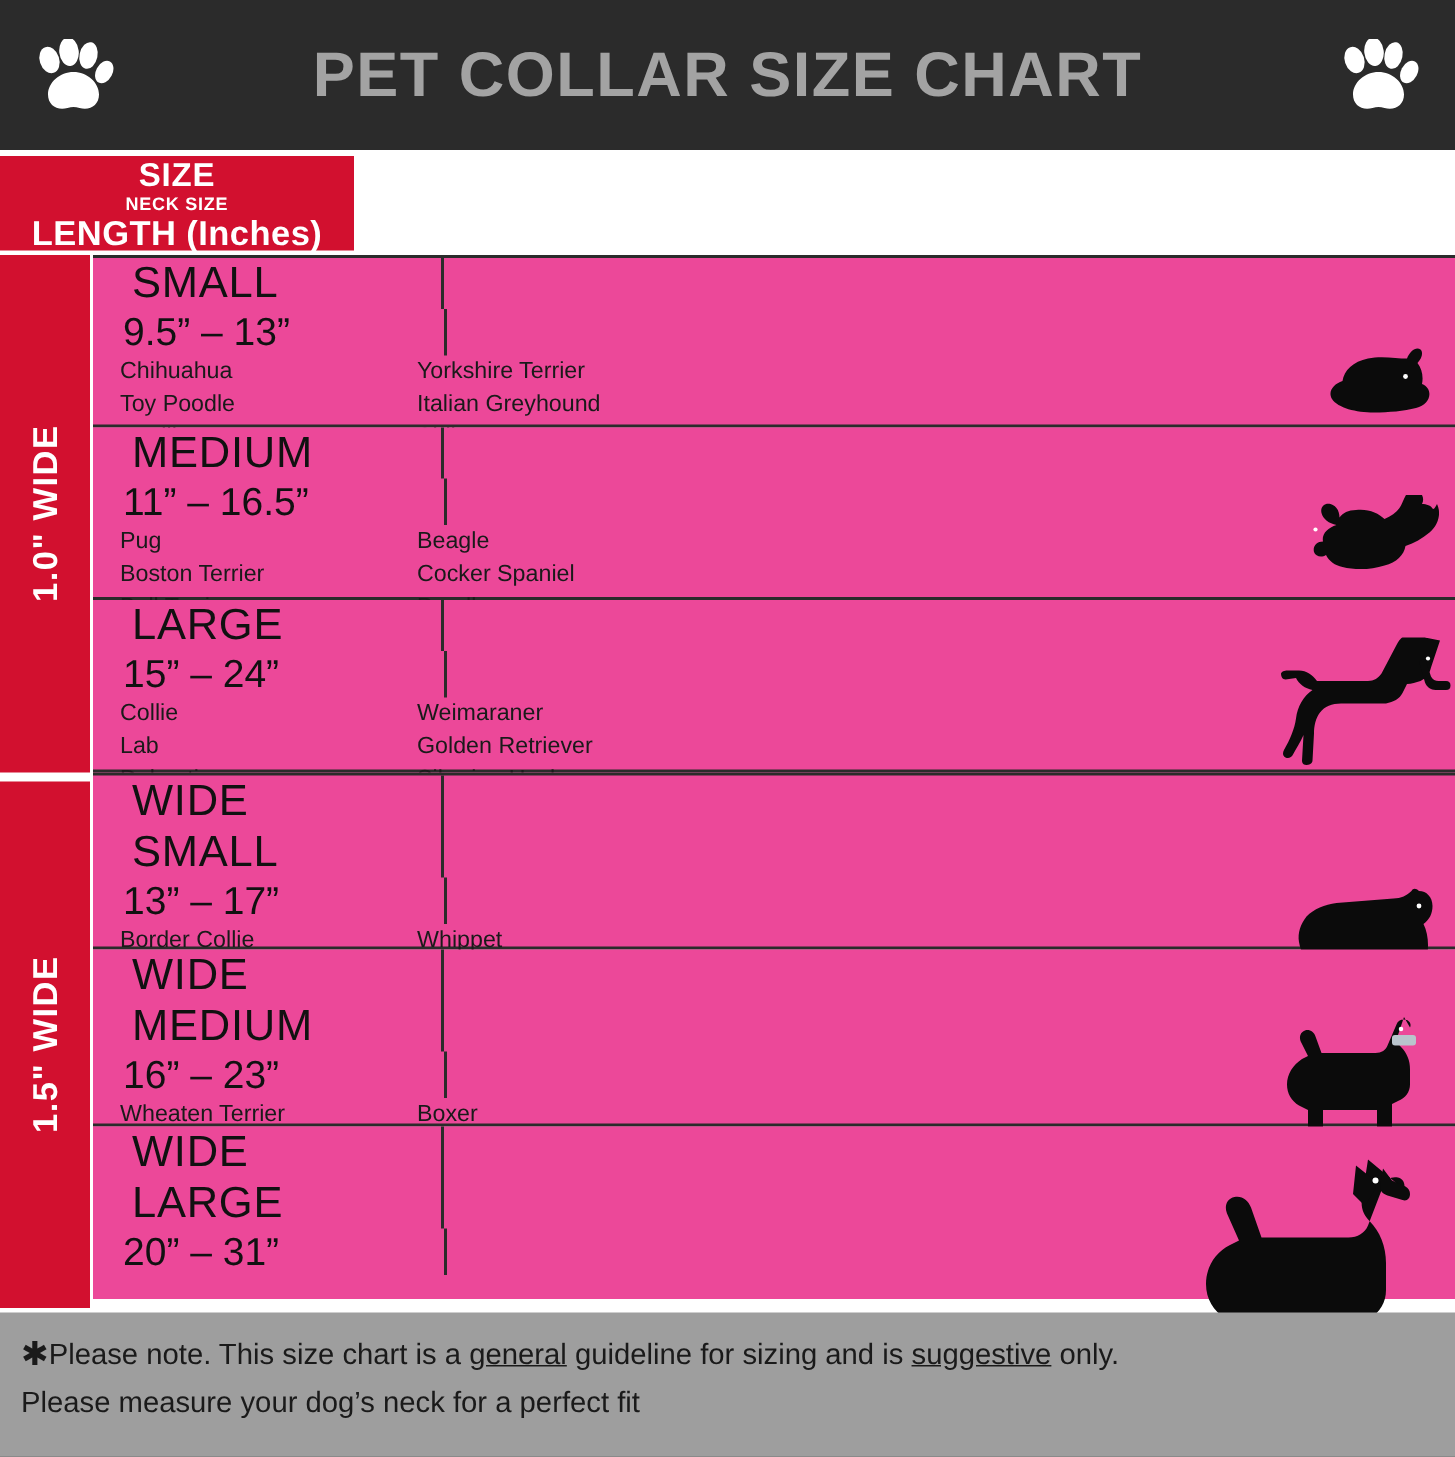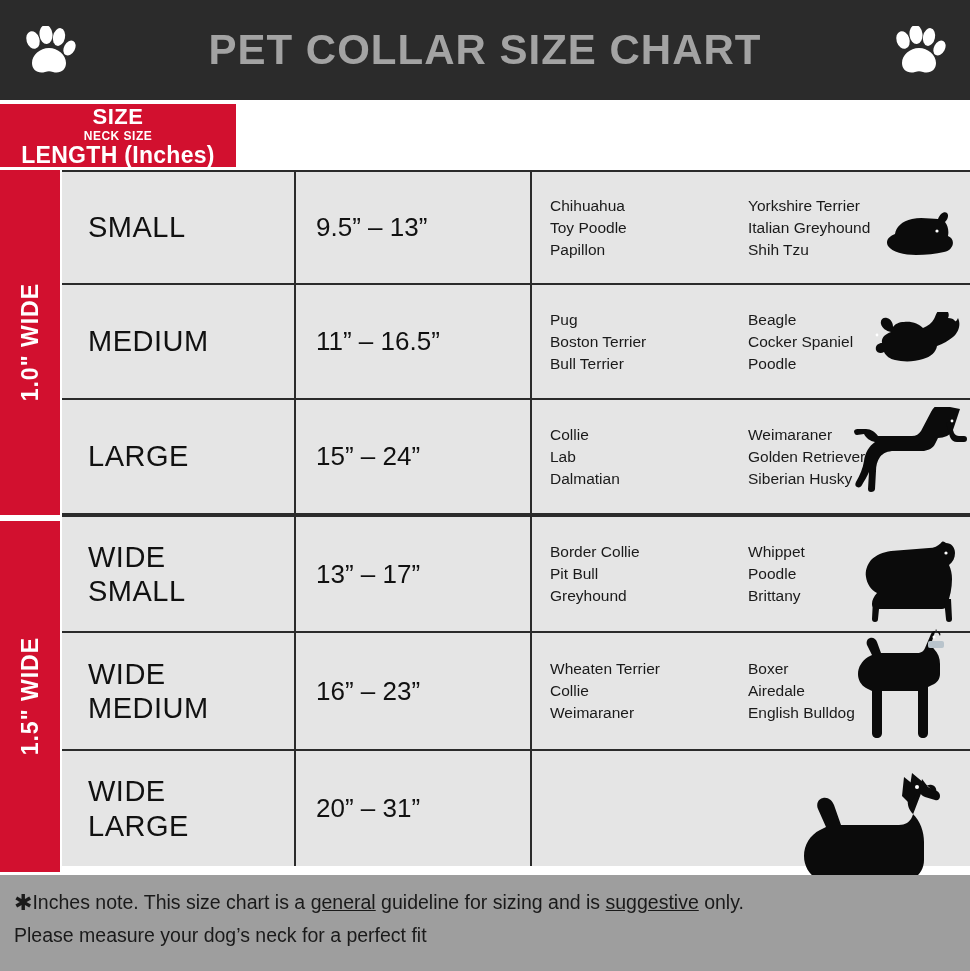--- a/index.html
+++ b/index.html
@@ -97,24 +97,25 @@
   .group-2 { top: 521px; height: 351px; }
 
   
   .rows {
     position: absolute;
     left: 62px; top: 170px;
     width: 908px;
   }
   .row {
     display: flex;
-    background: #e5e5e5;
+    background: #ec4899;
     border-bottom: 2px solid #2b2b2b;
     box-sizing: border-box;
     position: relative;
+    flex-direction: column;
   }
   .row.h1 { height: 115px; }
   .row.gap-top { border-top: 2px solid #2b2b2b; }
   .cell-size {
     width: 234px;
     display: flex;
     align-items: center;
     padding-left: 26px;
     box-sizing: border-box;
     border-right: 2px solid #2b2b2b;
@@ -358,18 +359,18 @@
     <svg class="dog-svg" width="170" height="200" viewBox="0 0 170 200" aria-hidden="true">
       <path d="M126 2l-4 26c-1 6 1 11 5 15 7 7 11 17 11 28v18c0 8-4 15-11 19l-6 3v66c0 4-3 7-7 7s-7-3-7-7v-60H54v60c0 4-3 7-7 7s-7-3-7-7v-64l-9-5c-8-5-13-13-13-23 0-11 6-21 16-26l6-3-8-18c-2-5 0-10 5-11 5-1 9 2 11 7l7 20h58c6 0 11-3 13-8l10-26c2-5 6-7 10-6 4 1 5 5 4 8z" fill="#0b0b0b"></path>
       <path d="M118 6l10 8c3 2 4 6 2 9l-6 10-8-8z" fill="#0b0b0b"></path>
       <path d="M136 8l-2 12c0 3 2 5 5 6l10 3c3 1 5-1 5-4 0-2-1-4-3-5l-9-4z" fill="#0b0b0b"></path>
       <circle cx="131" cy="16" r="2" fill="#fff"></circle>
     </svg>
   </div>
 
   <div class="footer">
     <div>
-      <span class="star">✱</span><span>Inches note. This size chart is a </span><u>general</u><span> guideline for sizing and is </span><u>suggestive</u><span> only.</span>
+      <span class="star">✱</span><span>Please note. This size chart is a </span><u>general</u><span> guideline for sizing and is </span><u>suggestive</u><span> only.</span>
     </div>
     <div class="footer-line2">Please measure your dog’s neck for a perfect fit</div>
   </div>
 
 </div>
 
 </body></html>

